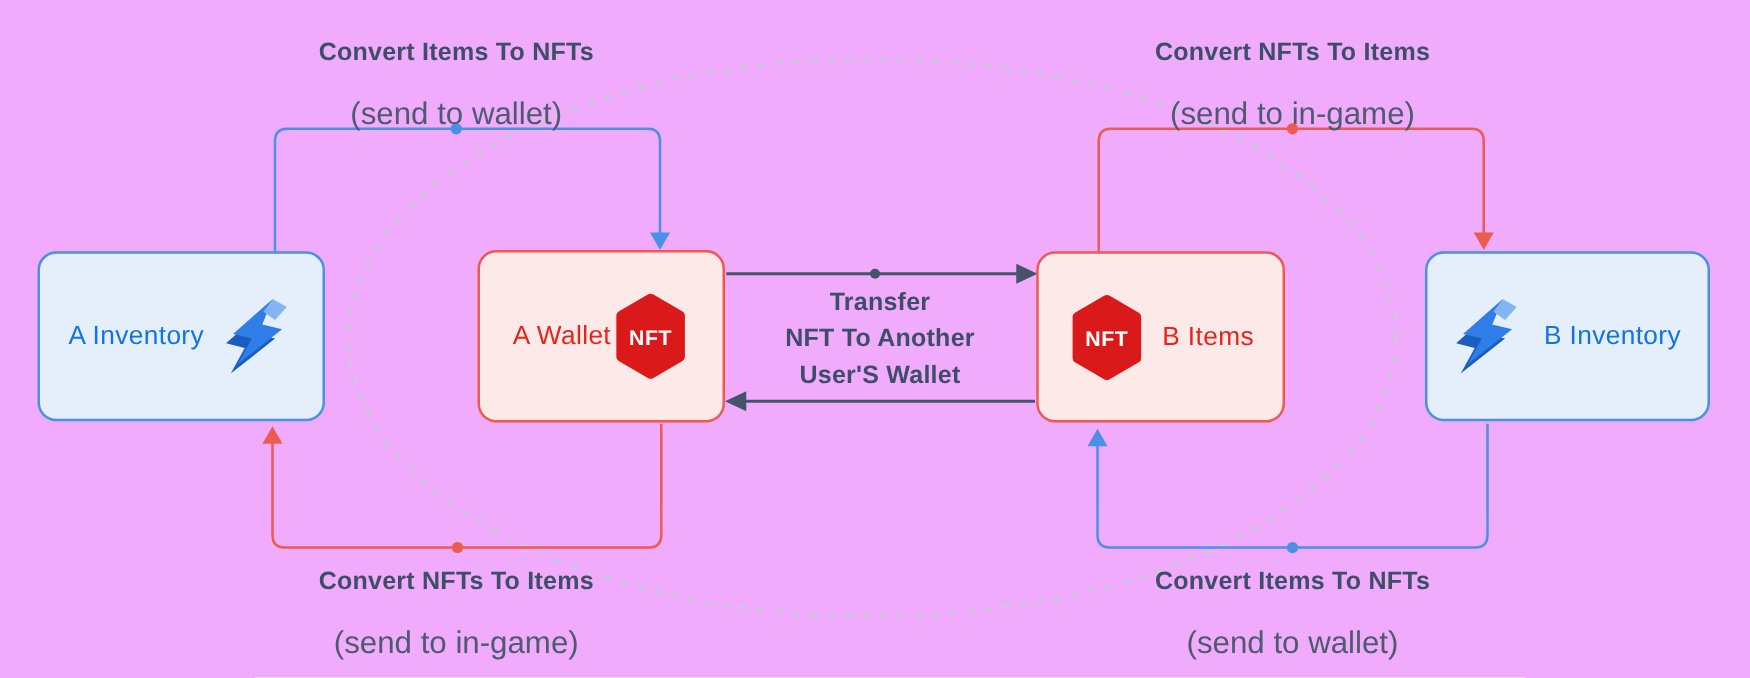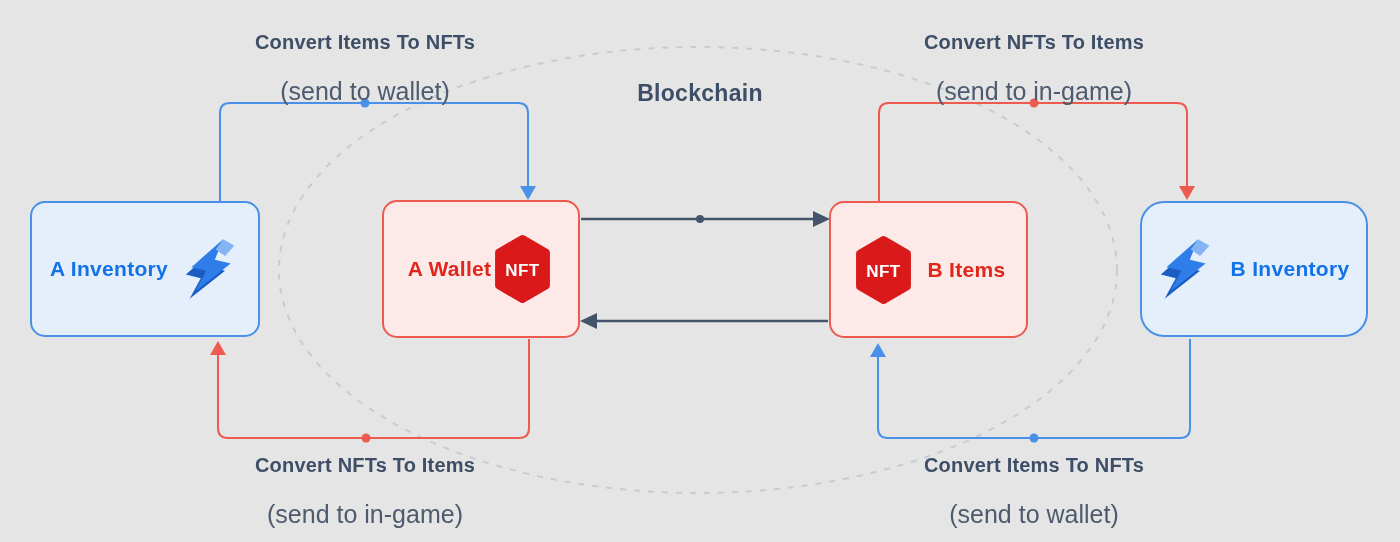--- a/index.html
+++ b/index.html
@@ -1,33 +1,33 @@
 <!DOCTYPE html>
 <html><head>
 <meta charset="utf-8">
 <style>
   html,body{margin:0;padding:0;background:#ffffff;}
   #canvas{
-    position:relative;width:1400px;height:542px;background:#e5e5e5;overflow:hidden;
+    position:relative;width:1400px;height:542px;background:#f0abfc;overflow:hidden;
     font-family:"Liberation Sans","DejaVu Sans",sans-serif;
   }
   #connectors{position:absolute;left:0;top:0;width:1400px;height:542px;z-index:1;}
   .node{
     position:absolute;z-index:2;display:flex;align-items:center;justify-content:center;
     gap:16px;border-radius:15px;box-sizing:border-box;
   }
   .node.inv{background:#e5effb;border:2px solid #4a90e8;}
   .node.wal{background:#fce9e8;border:2px solid #ec5a50;}
-  .node-label{font-weight:bold;font-size:21px;letter-spacing:.3px;white-space:nowrap;}
+  .node-label{font-weight:normal;font-size:21px;letter-spacing:.3px;white-space:nowrap;}
   .inv .node-label{color:#1272e8;}
   .wal .node-label{color:#e1261b;}
   #box-a-inventory{left:30px;top:201px;width:230px;height:136px;}
   #box-a-wallet{left:382px;top:200px;width:198px;height:138px;gap:0;}
   #box-b-wallet{left:829px;top:201px;width:199px;height:137px;gap:13px;}
-  #box-b-inventory{left:1140px;top:201px;width:228px;height:136px;border-radius:24px;}
+  #box-b-inventory{left:1140px;top:201px;width:228px;height:136px;}
   .flow-label{
     position:absolute;z-index:2;width:350px;text-align:center;
   }
   .flow-label .t{font-size:20px;font-weight:bold;color:#3d4e66;letter-spacing:.2px;}
   .flow-label .s{font-size:25px;color:#4e5a6e;margin-top:23px;}
   #label-top-left{left:190px;top:31px;}
   #label-top-right{left:859px;top:31px;}
   #label-bottom-left{left:190px;top:454px;}
   #label-bottom-right{left:859px;top:454px;}
   #blockchain-title{
@@ -95,22 +95,26 @@
   </div>
   <div class="flow-label" id="label-bottom-left">
     <div class="t">Convert NFTs To Items</div>
     <div class="s">(send to in-game)</div>
   </div>
   <div class="flow-label" id="label-bottom-right">
     <div class="t">Convert Items To NFTs</div>
     <div class="s">(send to wallet)</div>
   </div>
 
-  <div id="blockchain-title">Blockchain</div>
 
+  <div id="transfer-label">
+    <div>Transfer</div>
+    <div>NFT To Another</div>
+    <div>User'S Wallet</div>
+  </div>
 
   <div class="node inv" id="box-a-inventory">
     <span class="node-label">A Inventory</span>
     <span>
       <svg class="bolt-svg" viewBox="0 0 60 68">
         <polygon fill="#1a5cc0" points="36,10 2,40 18,44 6,66 44,36 27,32"></polygon>
         <polygon fill="#2f7de8" points="42,2 8,32 24,36 12,58 50,28 33,24"></polygon>
         <polygon fill="#85b4f2" points="42,2 54,9 44,20 34,13"></polygon>
       </svg>
     </span>

